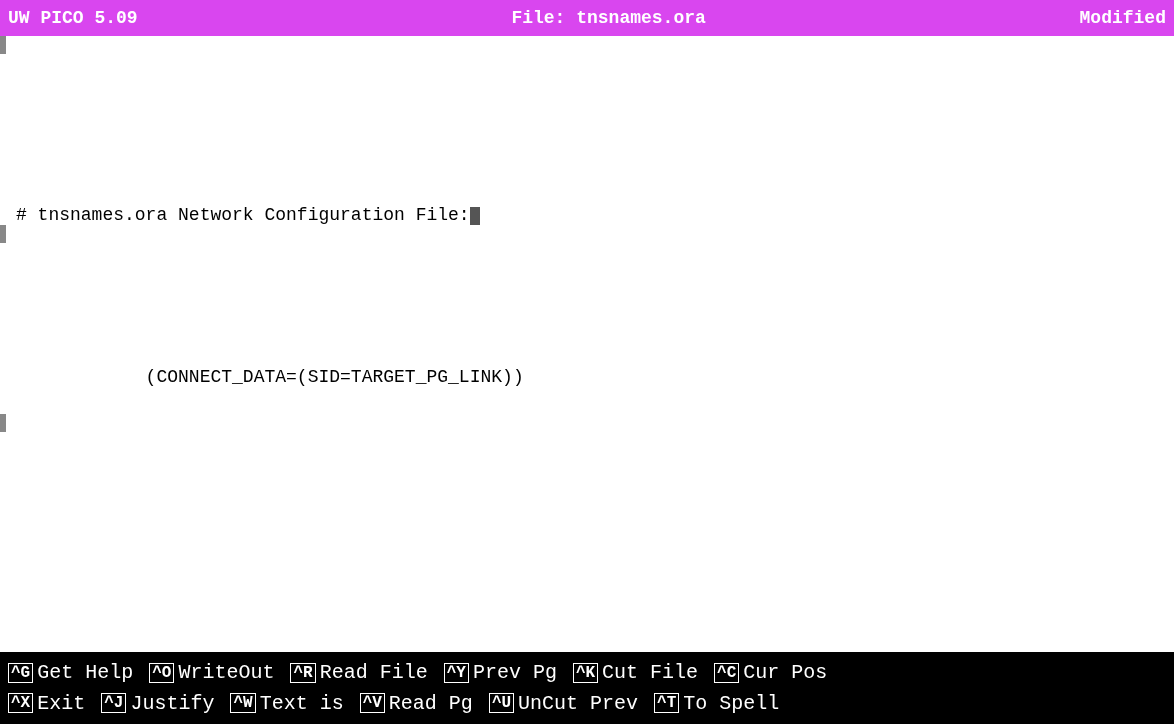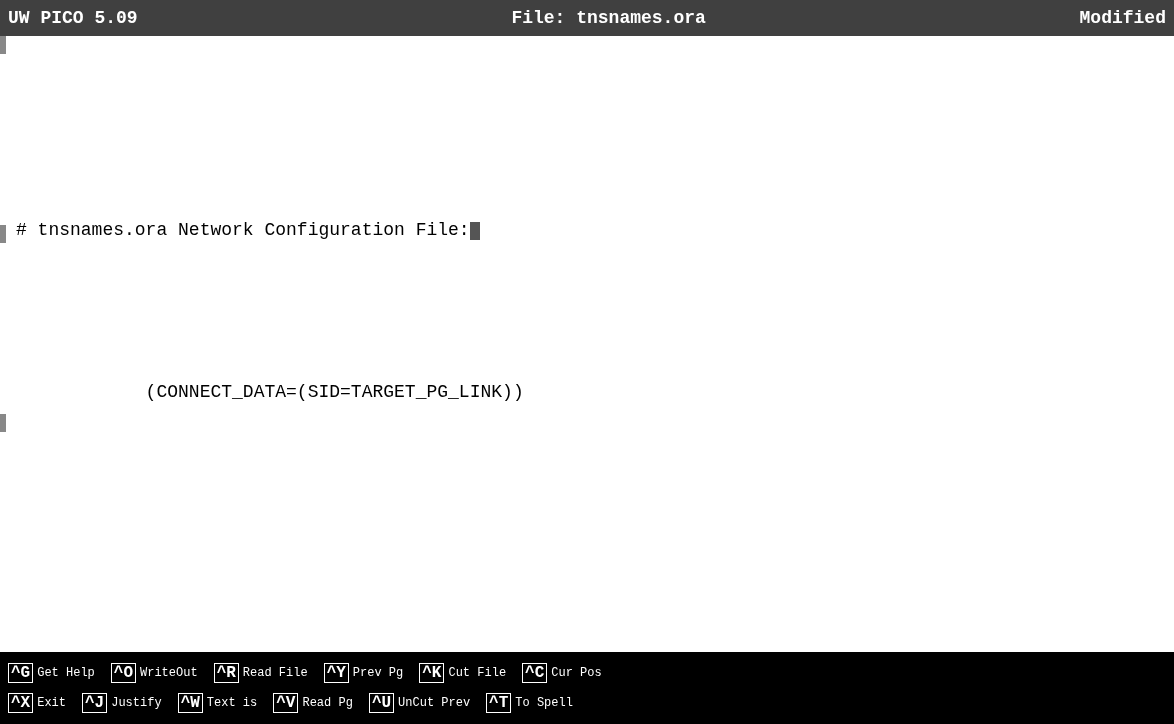--- a/index.html
+++ b/index.html
@@ -21,21 +21,21 @@
       width: 1174px;
       height: 724px;
       display: flex;
       flex-direction: column;
       background: #fff;
       color: #000;
     }
 
     
     #title-bar {
-      background: #404040;
+      background: #d946ef;
       color: #fff;
       display: flex;
       justify-content: space-between;
       align-items: center;
       padding: 2px 8px;
       height: 36px;
       flex-shrink: 0;
     }
 
     #title-bar .title-left,
@@ -43,21 +43,21 @@
     #title-bar .title-right {
       font-weight: bold;
       font-size: 18px;
     }
 
     
     #editor-area {
       flex: 1;
       background: #fff;
       color: #000;
-      padding: 19px 8px;
+      padding: 4px 8px;
       font-family: 'Courier New', Courier, monospace;
       font-size: 18px;
       white-space: pre;
       line-height: 1.5;
       overflow: hidden;
       position: relative;
     }
 
     .cursor {
       display: inline-block;
@@ -108,21 +108,21 @@
     .cmd-item {
       display: flex;
       align-items: center;
       margin-right: 16px;
       white-space: nowrap;
     }
 
     .cmd-label {
       color: #fff;
       font-family: 'Courier New', Courier, monospace;
-      font-size: 12px;
+      font-size: 20px;
     }
 
     
     .key-box {
       background: #000;
       color: #fff;
       font-weight: bold;
       font-size: 16px;
       font-family: 'Courier New', Courier, monospace;
       display: inline-block;

